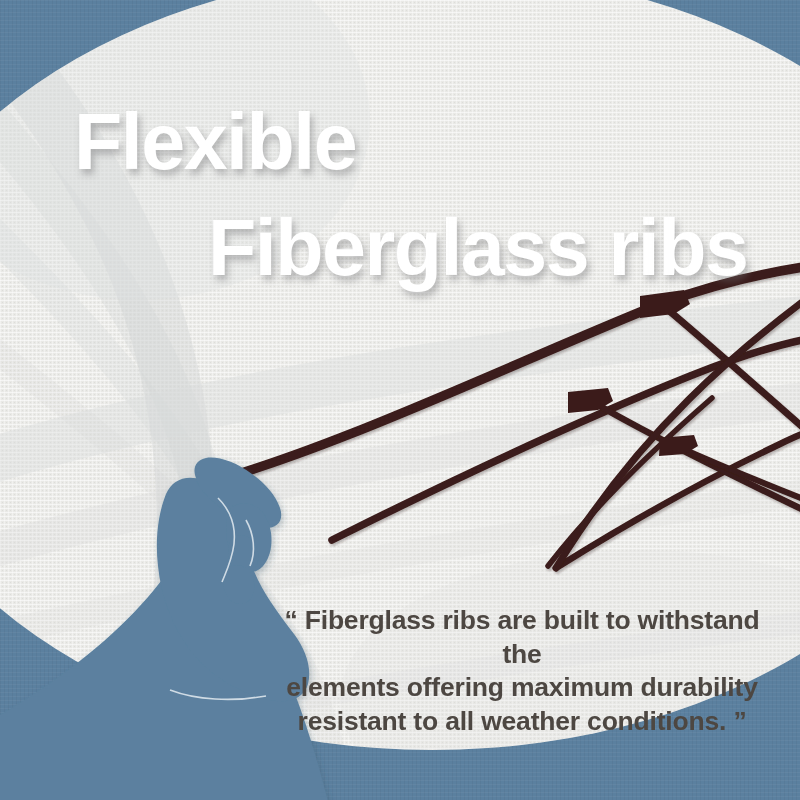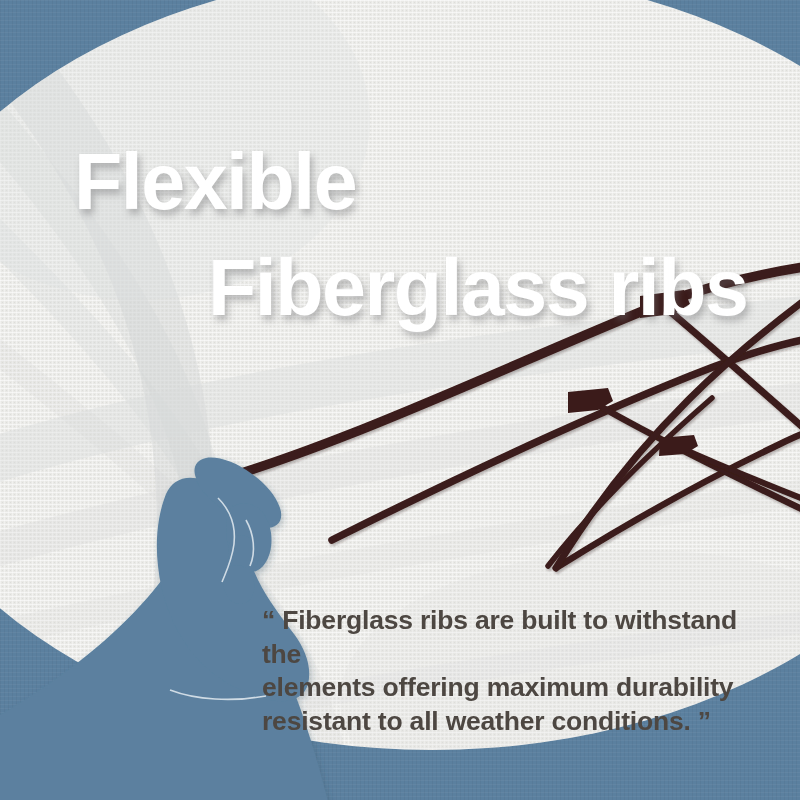--- a/index.html
+++ b/index.html
@@ -36,21 +36,20 @@
   }
   .headline {
     position: absolute;
     color: #ffffff;
     font-family: "Liberation Sans", sans-serif;
     font-weight: bold;
     letter-spacing: -1.5px;
     text-shadow: 3px 5px 7px rgba(110,110,112,0.45);
     white-space: nowrap;
     line-height: 1;
-    margin-top: 40px;
   }
   #headline-line-1 {
     left: 74px;
     top: 102px;
     font-size: 79px;
   }
   #headline-line-2 {
     left: 208px;
     top: 208px;
     font-size: 79px;
@@ -60,20 +59,21 @@
     left: 262px;
     top: 604px;
     width: 520px;
     color: #4d4742;
     font-family: "Liberation Sans", sans-serif;
     font-weight: bold;
     font-size: 26.5px;
     line-height: 1.27;
     letter-spacing: -0.2px;
     white-space: pre-line;
+    text-align: center;
   }
 </style>
 </head>
 <body>
 
 <div id="poster">
 
   <svg class="layer" viewBox="0 0 800 800">
     <defs>
 

